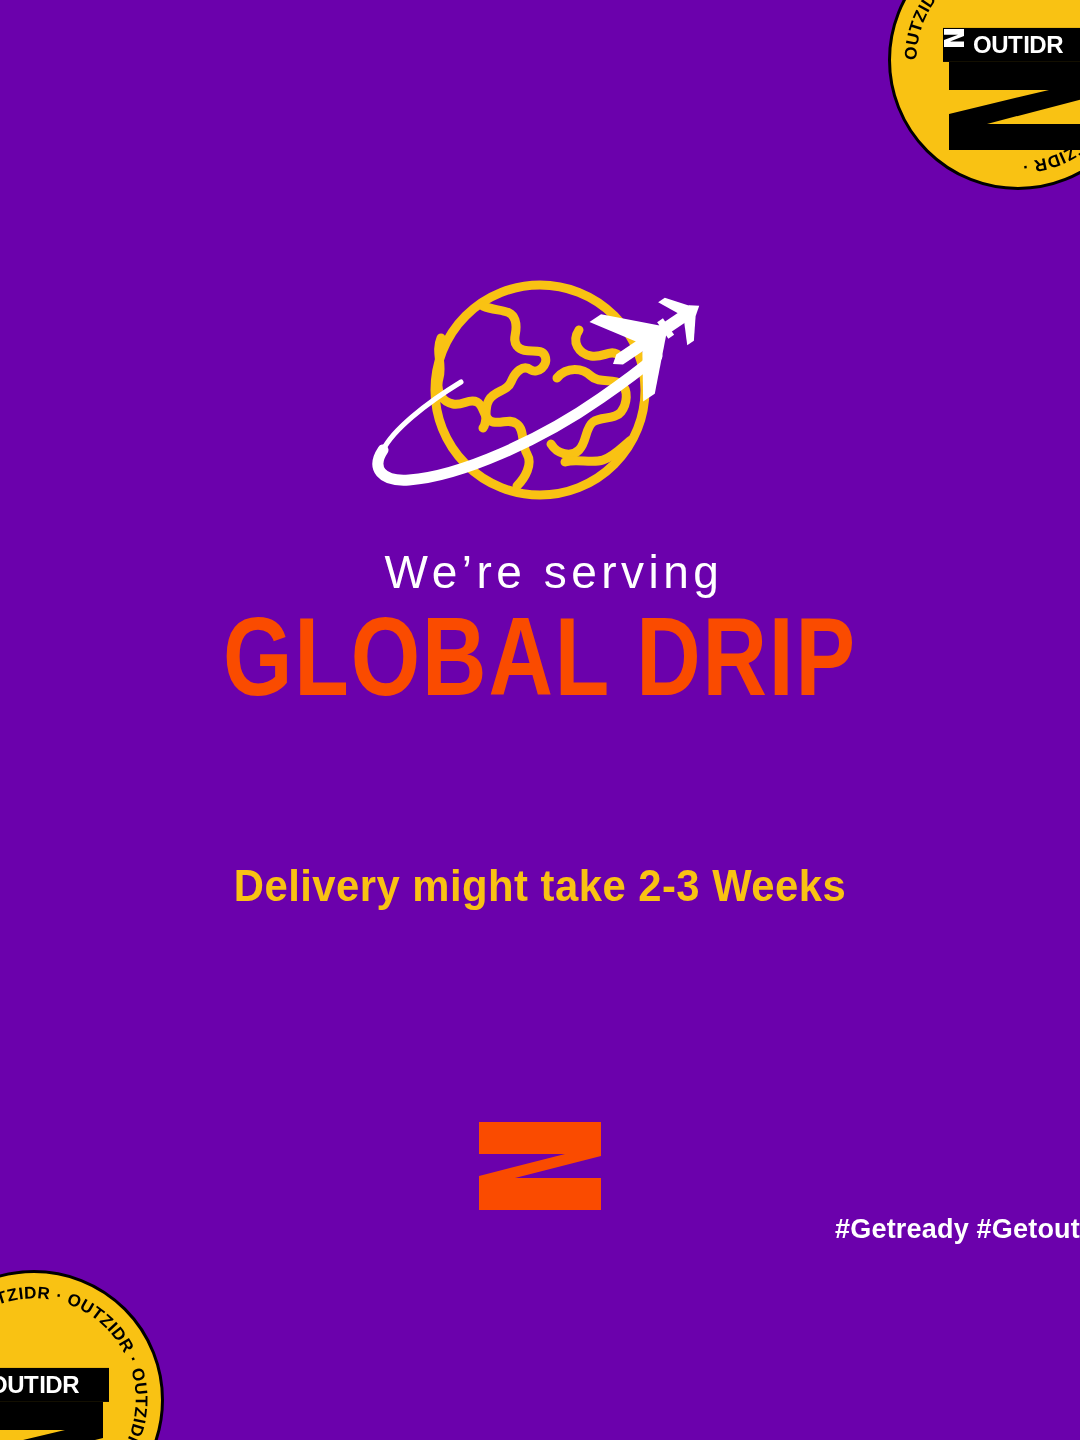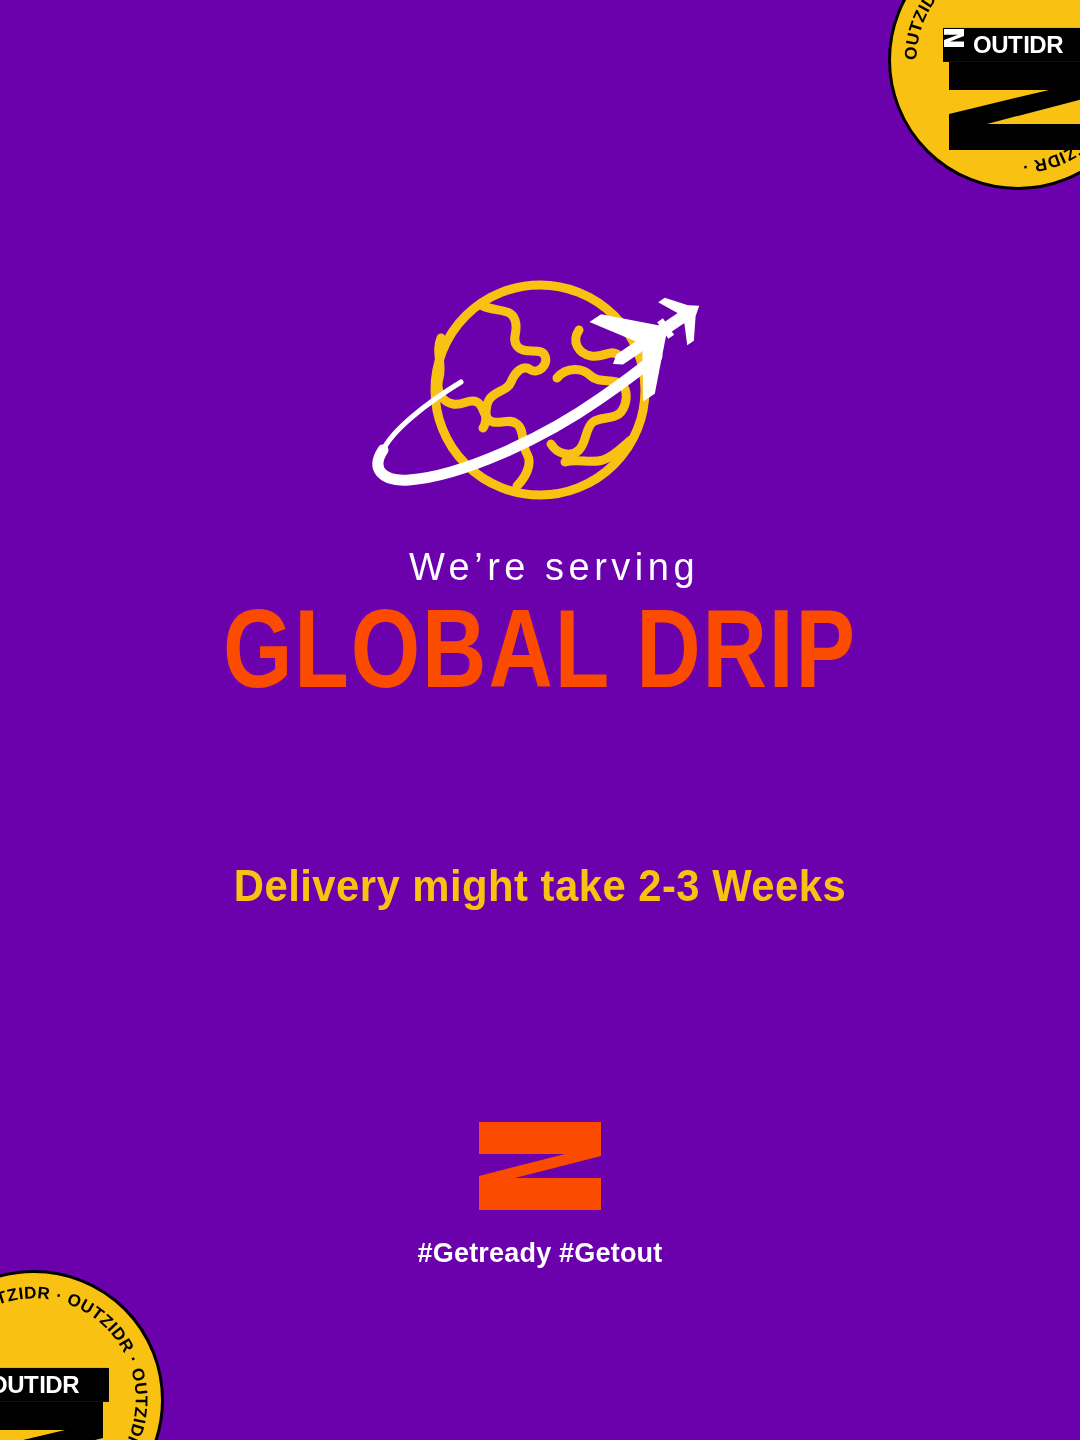--- a/index.html
+++ b/index.html
@@ -81,21 +81,21 @@
   
   #headline {
     position: absolute;
     left: 0;
     right: 0;
     top: 548px;
     text-align: center;
   }
   .line-serving {
     color: #FFFFFF;
-    font-size: 38px;
+    font-size: 46px;
     font-weight: 300;
     letter-spacing: 4.5px;
     line-height: 1.05;
     margin-left: 28px;
   }
   .line-global {
     color: #FA4B00;
     font-size: 96px;
     font-weight: 900;
     letter-spacing: 2px;
@@ -146,21 +146,22 @@
     right: 0;
     top: 1122px;
     text-align: center;
   }
   #footer .logo-z { display: inline-block; width: 122px; height: 88px; }
   .tagline {
     color: #FFFFFF;
     font-size: 27px;
     font-weight: 700;
     letter-spacing: 0.2px;
-    margin-top: 24px;
+    margin-top: 0;
+    text-align: right;
   }
 </style>
 </head>
 <body>
 
 <div id="poster">
 
   <div class="badge badge-tr">
     <svg viewBox="0 0 260 260">
       <defs>

